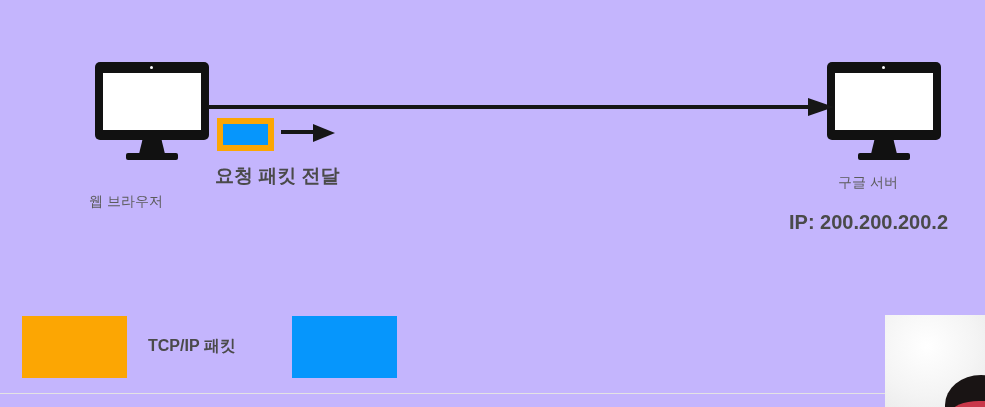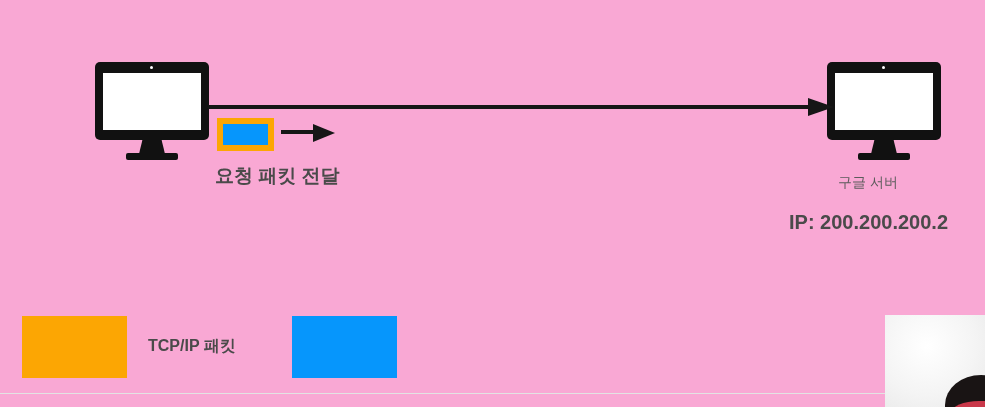--- a/index.html
+++ b/index.html
@@ -10,21 +10,21 @@
     width: 985px;
     height: 407px;
     background: #ffffff;
     font-family: "Liberation Sans", "DejaVu Sans", sans-serif;
     overflow: hidden;
     position: relative;
   }
   .slide {
     position: absolute;
     inset: 0;
-    background: #f9a8d4;
+    background: #c4b5fd;
   }
 
   
   .monitor {
     position: absolute;
     width: 114px;
     height: 100px;
   }
   .monitor .bezel {
     position: absolute;
@@ -249,20 +249,21 @@
     <div class="payload"></div>
   </div>
 
   <div class="short-arrow">
     <div class="shaft"></div>
     <div class="head"></div>
   </div>
 
   <div class="label-flow" style="left:215px; top:163px;">요청 패킷 전달</div>
 
+  <div class="label-node" style="left:89px; top:193px;">웹 브라우저</div>
 
   <div class="label-node" style="left:838px; top:174px;">구글 서버</div>
   <div class="label-ip" style="left:789px; top:211px;">IP: 200.200.200.2</div>
 
   <div class="legend-swatch" style="left:22px; top:316px; background:#FCA603;"></div>
   <div class="legend-text" style="left:148px; top:336px;">TCP/IP 패킷</div>
 
   <div class="legend-swatch" style="left:292px; top:316px; background:#0696FC;"></div>
 
   <div class="divider"></div>

